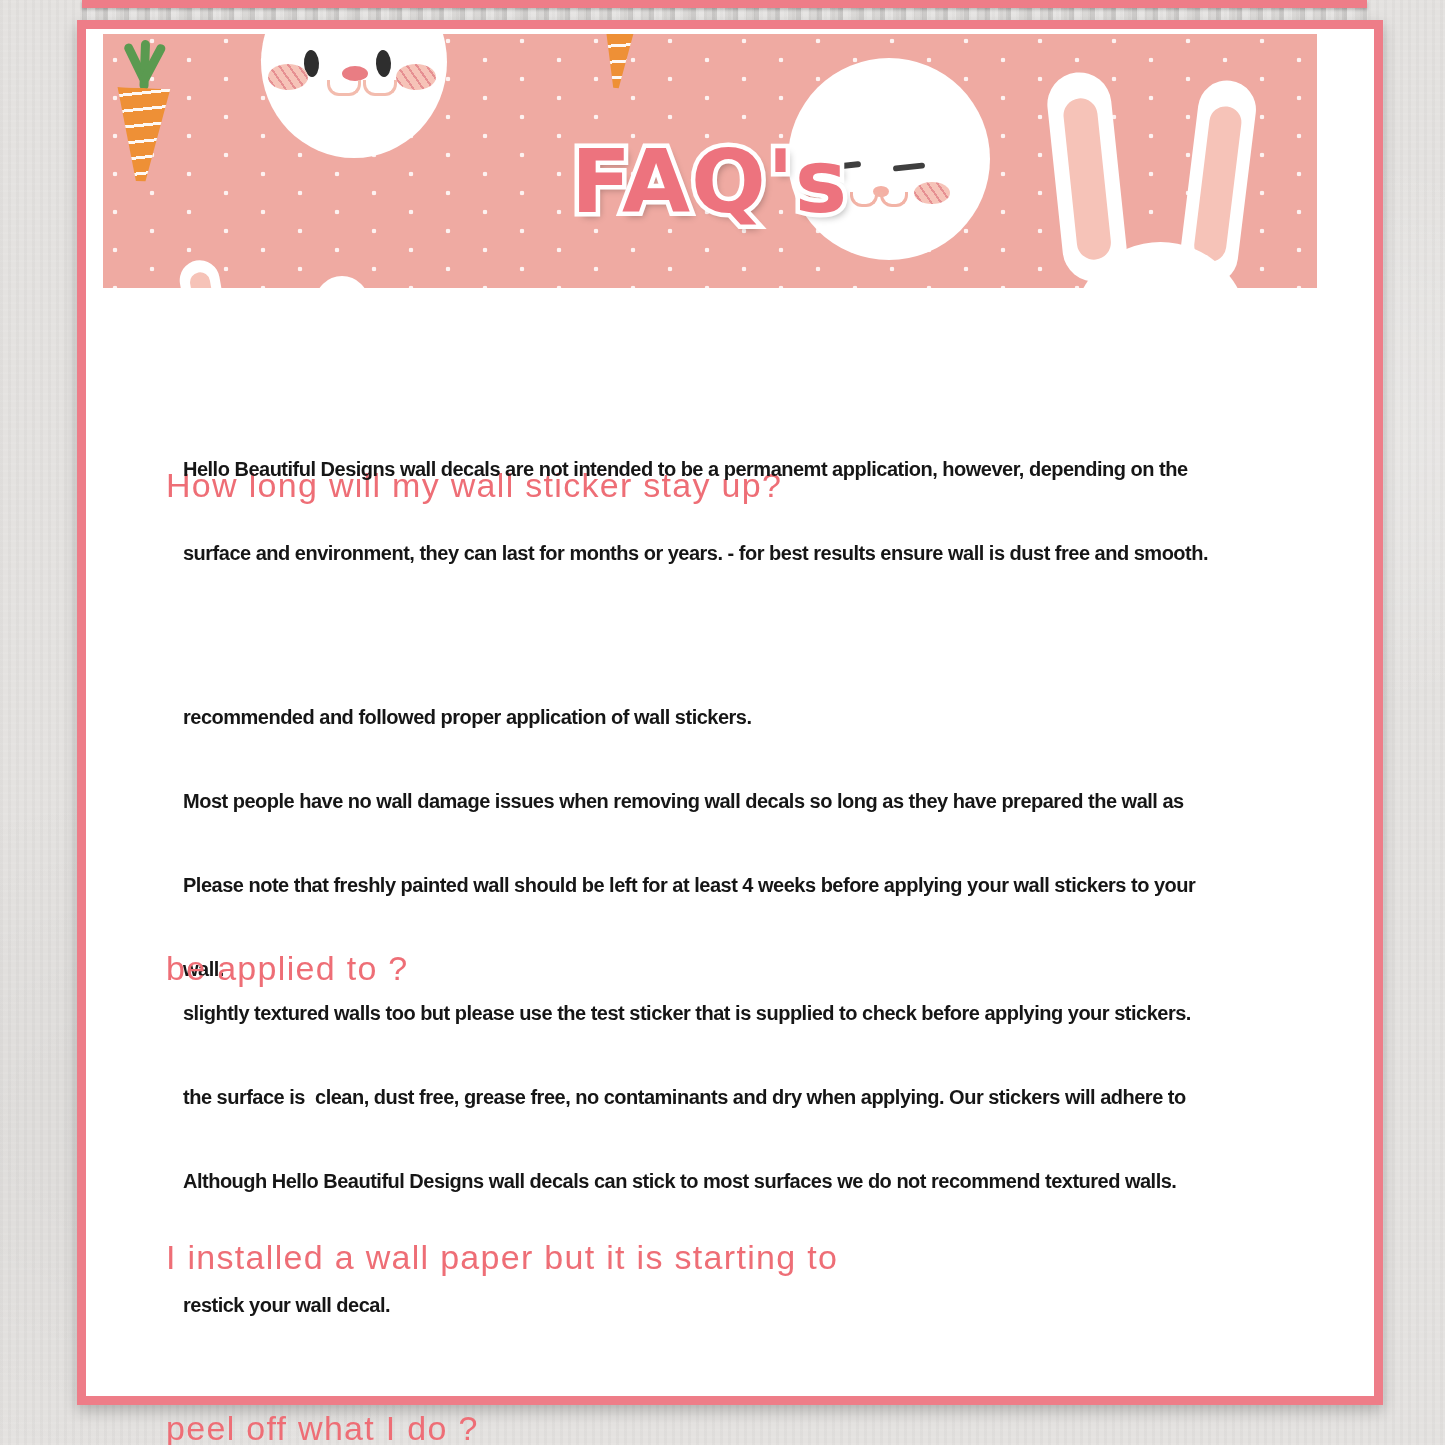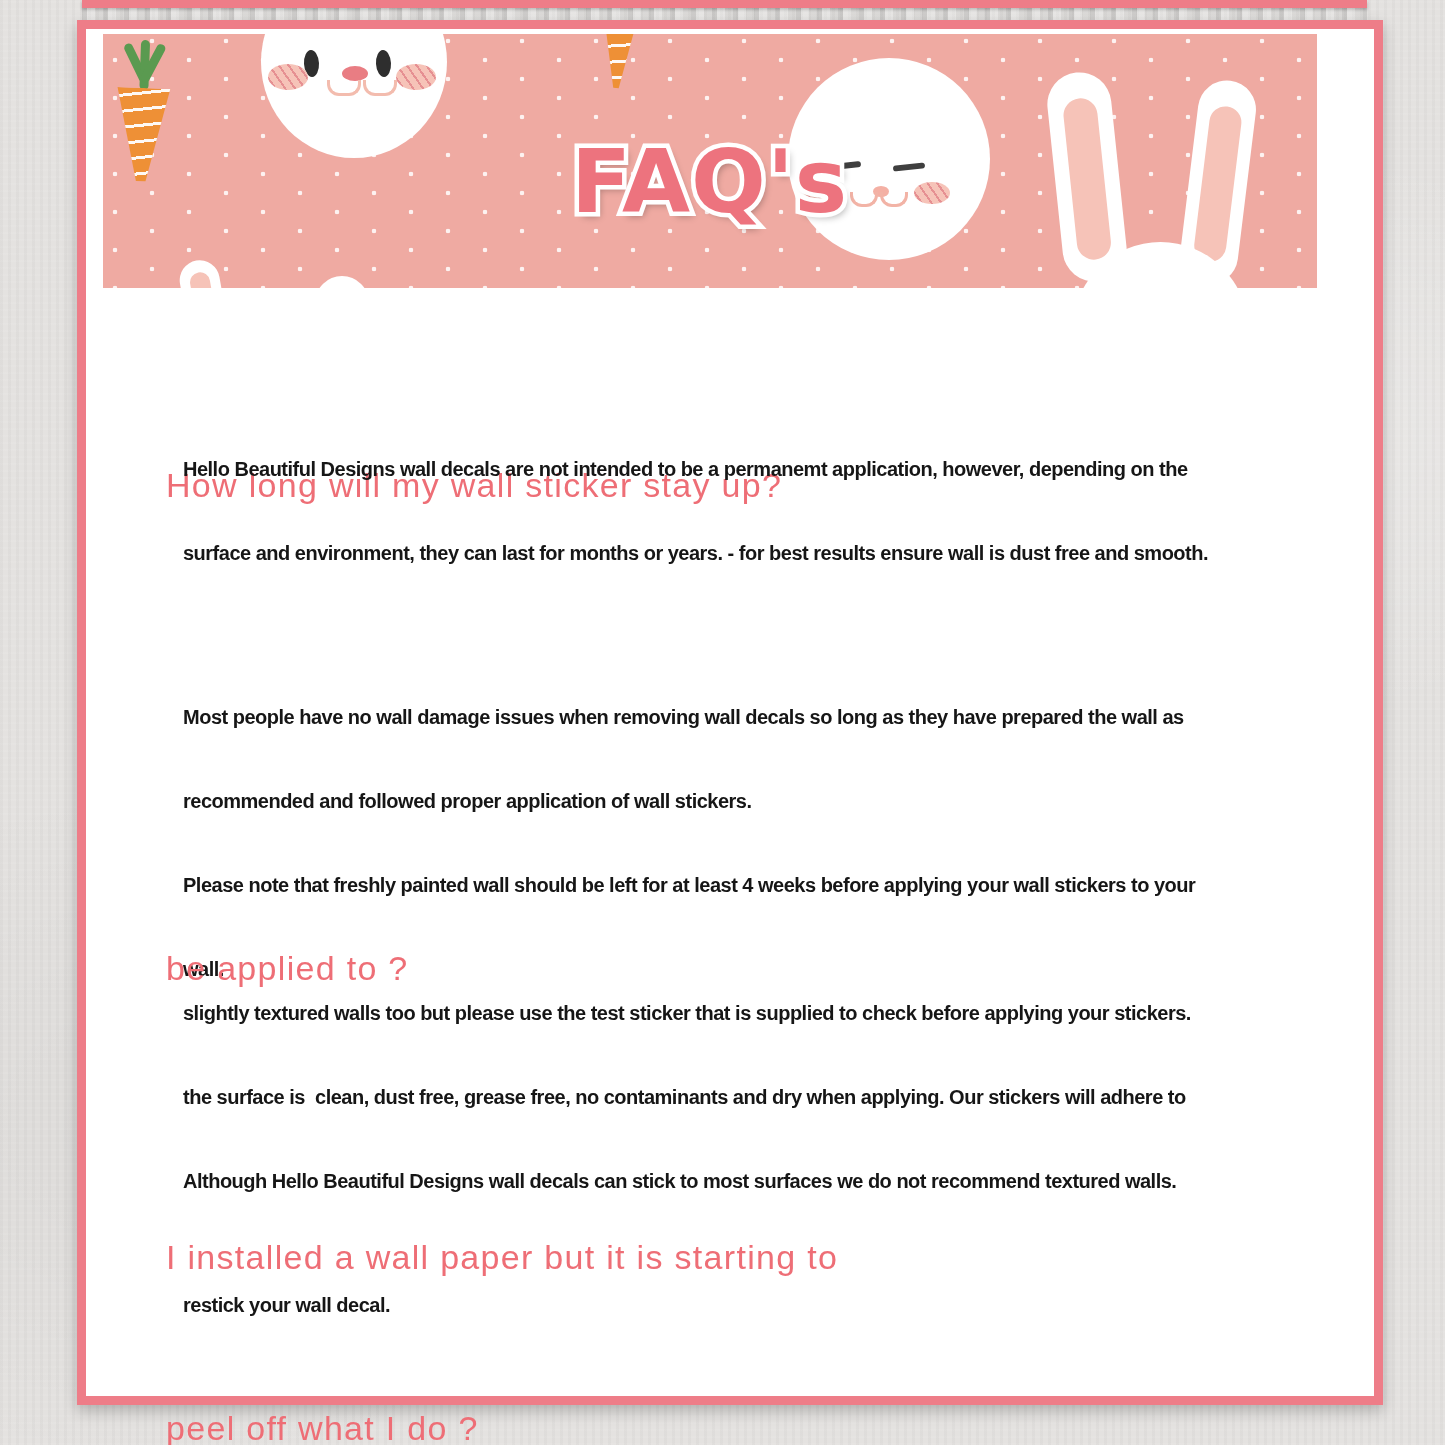--- a/index.html
+++ b/index.html
@@ -153,22 +153,22 @@
 
     <div class="heading" style="left:80px;top:314px">
       <div>How long will my wall sticker stay up?</div>
     </div>
     <div class="para" style="left:97px;top:370px">
       <div>Hello Beautiful Designs wall decals are not intended to be a permanemt application, however, depending on the</div>
       <div>surface and environment, they can last for months or years. - for best results ensure wall is dust free and smooth.</div>
     </div>
 
     <div class="para" style="left:97px;top:618px">
+      <div>recommended and followed proper application of wall stickers.</div>
       <div>Most people have no wall damage issues when removing wall decals so long as they have prepared the wall as</div>
-      <div>recommended and followed proper application of wall stickers.</div>
       <div>Please note that freshly painted wall should be left for at least 4 weeks before applying your wall stickers to your</div>
       <div>wall.</div>
     </div>
 
     <div class="heading" style="left:80px;top:797px">
       <div>be applied to ?</div>
     </div>
     <div class="para" style="left:97px;top:914px">
       <div>slightly textured walls too but please use the test sticker that is supplied to check before applying your stickers.</div>
       <div>the surface is  clean, dust free, grease free, no contaminants and dry when applying. Our stickers will adhere to</div>

